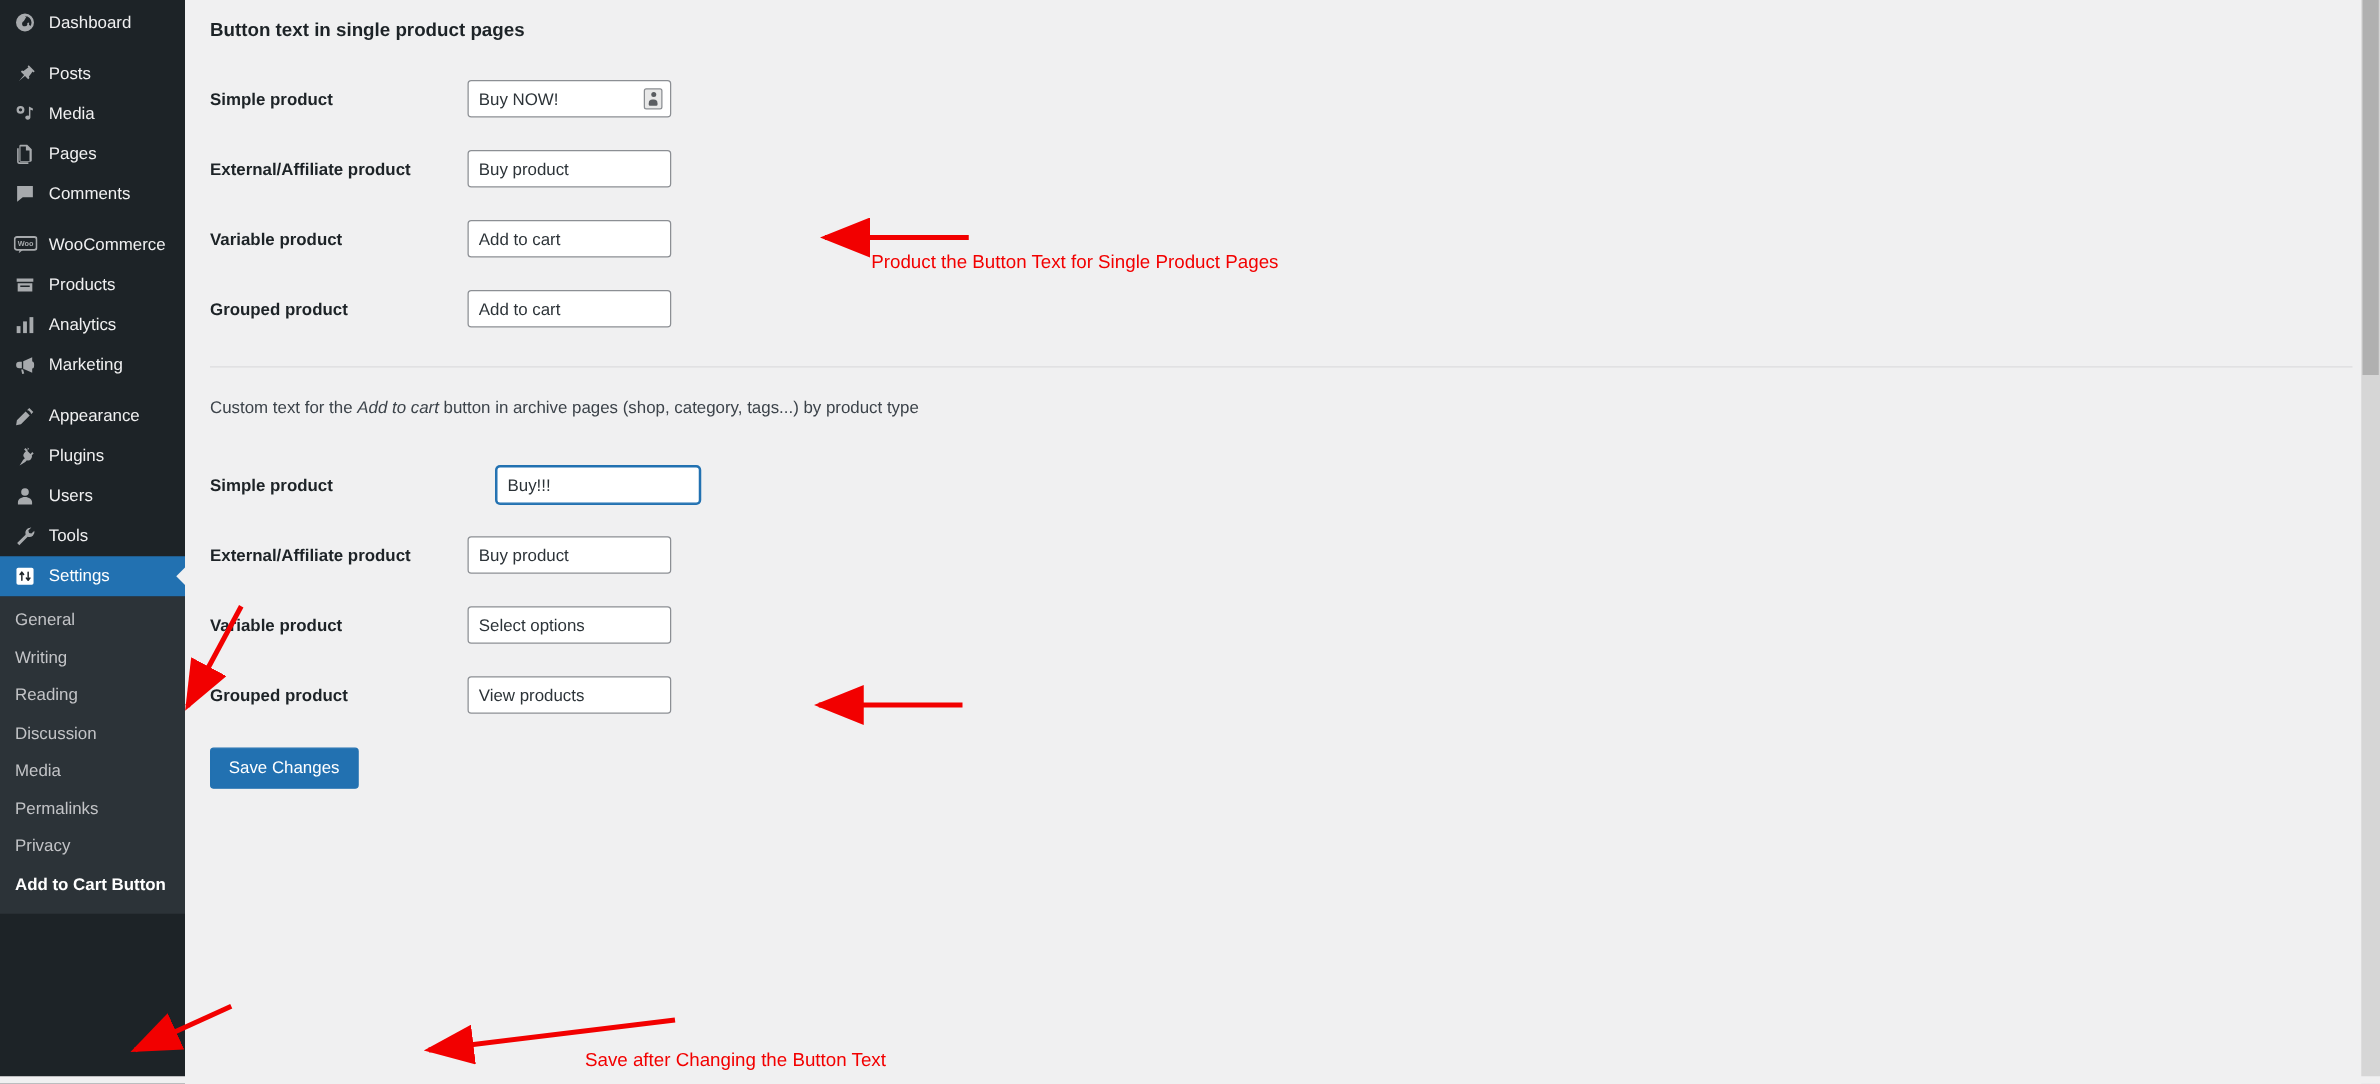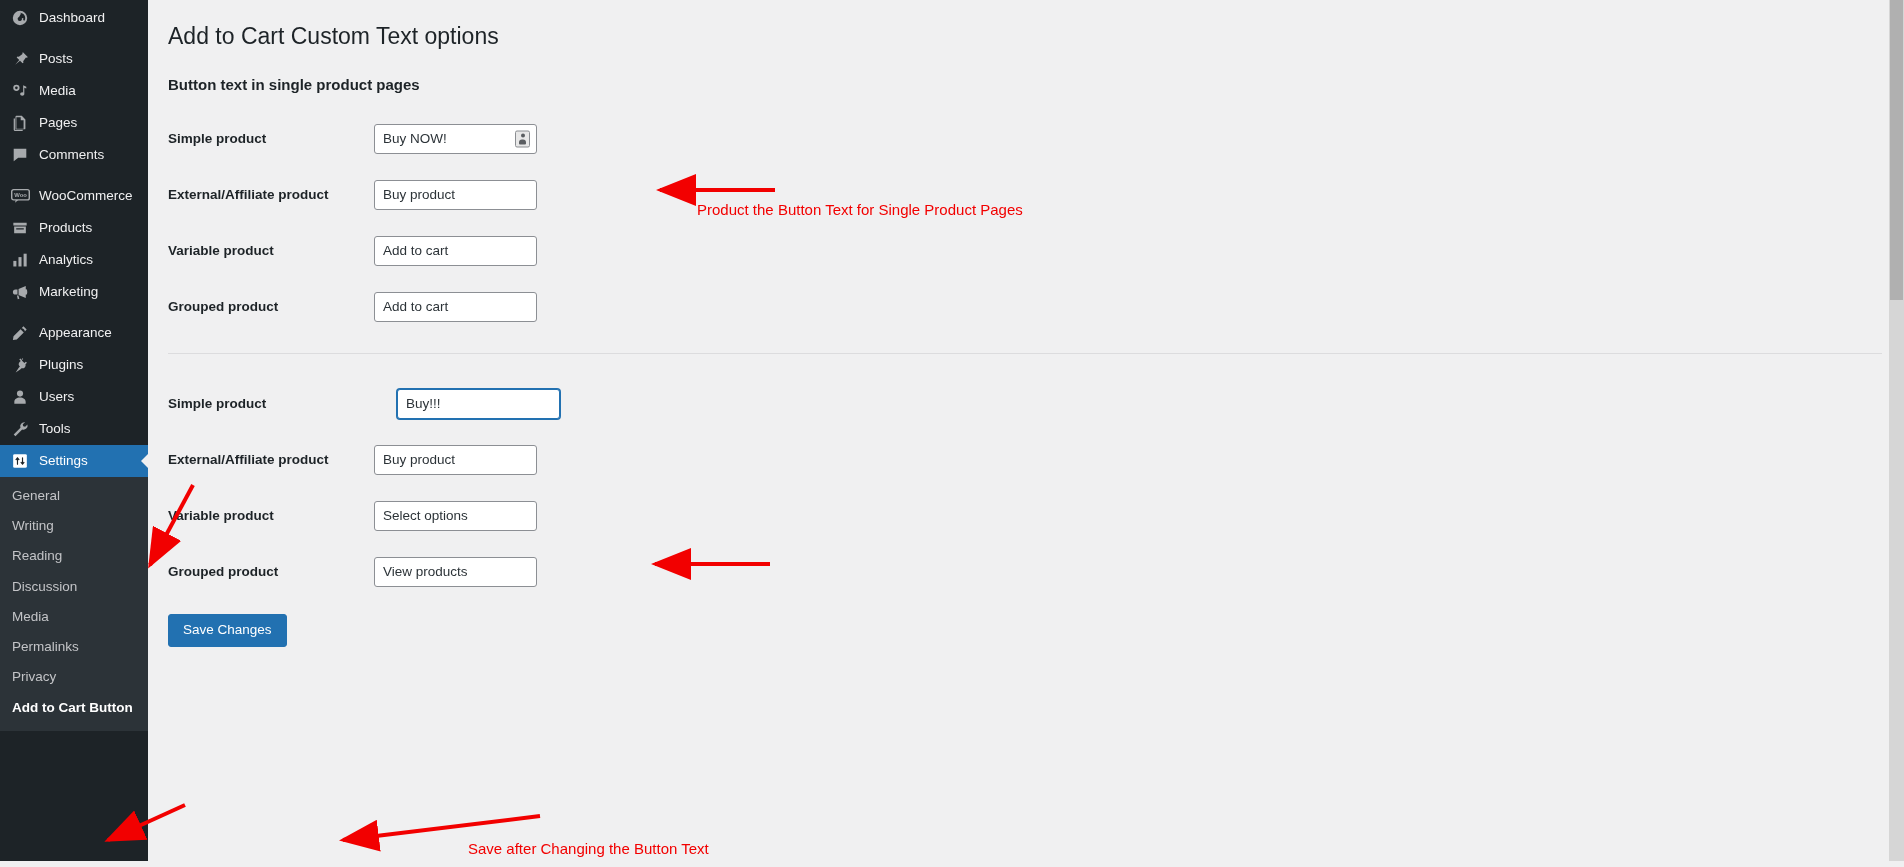--- a/index.html
+++ b/index.html
@@ -338,21 +338,20 @@
         <div class="submenu-item">Discussion</div>
         <div class="submenu-item">Media</div>
         <div class="submenu-item">Permalinks</div>
         <div class="submenu-item">Privacy</div>
         <div class="submenu-item current">Add to Cart Button</div>
       </div>
   </nav>
 
   <main class="content">
     <div class="content-inner">
-      <h1 class="page-title">Add to Cart Custom Text options</h1>
 
       <section>
         <h2 class="section-title">Button text in single product pages</h2>
         <table class="form-table">
           <tbody id="rows-0">
               <tr class="form-row">
                 <th class="th">Simple product</th>
                 <td class="td"><span class="input-wrap"><input type="text" class="text-input" value="Buy NOW!" style=""><span class="autofill-icon">
                       <span class="person"></span>
                     </span></span></td>
@@ -369,20 +368,21 @@
                 <th class="th">Grouped product</th>
                 <td class="td"><span class="input-wrap"><input type="text" class="text-input" value="Add to cart" style=""></span></td>
               </tr>
             </tbody>
         </table>
       </section>
 
       <hr class="divider">
 
       <section>
+        <p class="section-desc"><span>Custom text for the </span><i>Add to cart</i><span> button in archive pages (shop, category, tags...) by product type</span></p>
         <table class="form-table">
           <tbody id="rows-1">
               <tr class="form-row">
                 <th class="th">Simple product</th>
                 <td class="td"><span class="input-wrap"><input type="text" class="text-input focused" value="Buy!!!" style=""></span></td>
               </tr>
               <tr class="form-row">
                 <th class="th">External/Affiliate product</th>
                 <td class="td"><span class="input-wrap"><input type="text" class="text-input" value="Buy product" style=""></span></td>
               </tr>

